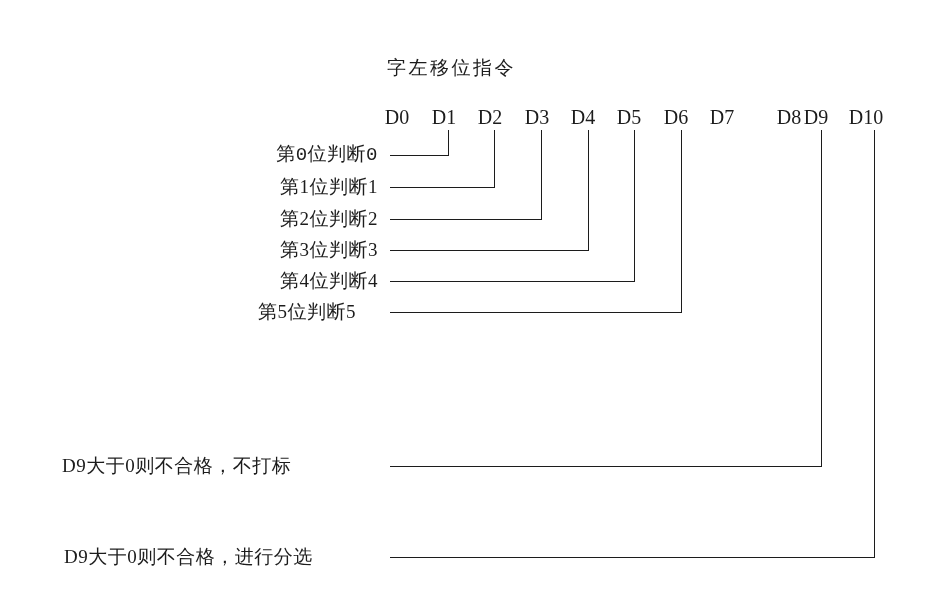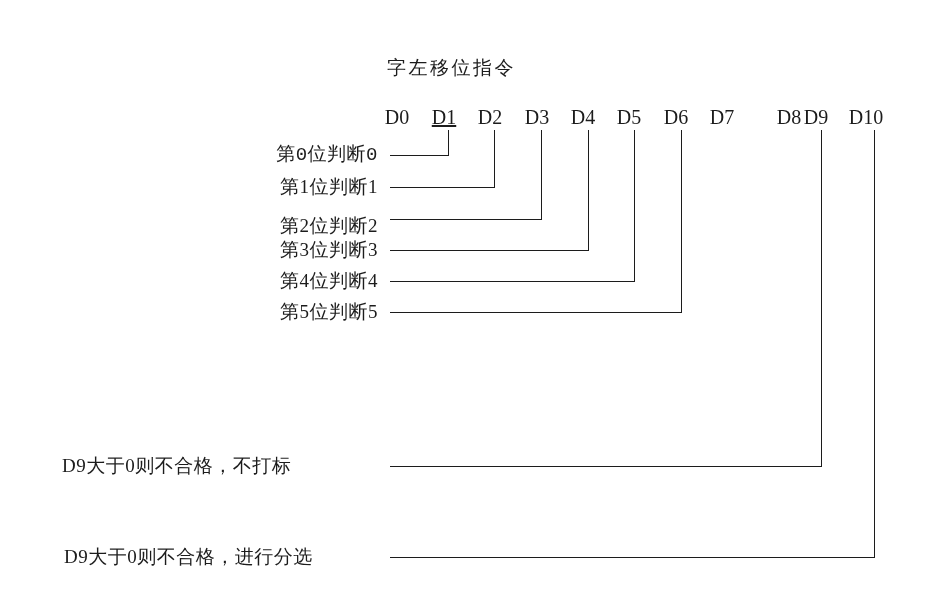--- a/index.html
+++ b/index.html
@@ -46,50 +46,50 @@
     letter-spacing: 0.5px;
   }
 </style>
 </head>
 <body>
 
 <div class="canvas" style="--bg: #ffffff; --fg: #1c1c1c;">
   <div class="title">字左移位指令</div>
   <div>
       <div class="bit-label" style="left: 397px; top: 106px;">D0</div>
-      <div class="bit-label" style="left: 444px; top: 106px; text-decoration: underline;">D1</div>
+      <div class="bit-label" style="left: 444px; top: 106px;">D1</div>
       <div class="bit-label" style="left: 490px; top: 106px;">D2</div>
       <div class="bit-label" style="left: 537px; top: 106px;">D3</div>
       <div class="bit-label" style="left: 583px; top: 106px;">D4</div>
       <div class="bit-label" style="left: 629px; top: 106px;">D5</div>
       <div class="bit-label" style="left: 676px; top: 106px;">D6</div>
       <div class="bit-label" style="left: 722px; top: 106px;">D7</div>
       <div class="bit-label" style="left: 768px; top: 106px; margin-left: 21px;">D8</div>
       <div class="bit-label" style="left: 816px; top: 106px;">D9</div>
       <div class="bit-label" style="left: 866px; top: 106px;">D10</div>
     </div>
   <div>
       <div class="v-line" style="left: 448px; top: 130px; height: 26px;"></div>
       <div class="h-line" style="left: 390px; top: 155px; width: 59px;"></div>
       <div class="branch-label" style="top: 143px; right: 565px; font-family: Liberation Mono, monospace;">第0位判断0</div>
       <div class="v-line" style="left: 494px; top: 130px; height: 58px;"></div>
       <div class="h-line" style="left: 390px; top: 187px; width: 105px;"></div>
       <div class="branch-label" style="top: 175px; right: 565px;">第1位判断1</div>
       <div class="v-line" style="left: 541px; top: 130px; height: 90px;"></div>
       <div class="h-line" style="left: 390px; top: 219px; width: 152px;"></div>
-      <div class="branch-label" style="top: 214px; right: 565px; font-family: Liberation Serif, serif;">第2位判断2</div>
+      <div class="branch-label" style="top: 207px; right: 565px; font-family: Liberation Serif, serif;">第2位判断2</div>
       <div class="v-line" style="left: 588px; top: 130px; height: 121px;"></div>
       <div class="h-line" style="left: 390px; top: 250px; width: 199px;"></div>
       <div class="branch-label" style="top: 238px; right: 565px;">第3位判断3</div>
       <div class="v-line" style="left: 634px; top: 130px; height: 152px;"></div>
       <div class="h-line" style="left: 390px; top: 281px; width: 245px;"></div>
       <div class="branch-label" style="top: 269px; right: 565px;">第4位判断4</div>
       <div class="v-line" style="left: 681px; top: 130px; height: 183px;"></div>
       <div class="h-line" style="left: 390px; top: 312px; width: 292px;"></div>
-      <div class="branch-label" style="top: 300px; right: 565px;">第5位判断5</div>
+      <div class="branch-label" style="top: 300px; right: 587px;">第5位判断5</div>
       <div class="v-line" style="left: 821px; top: 130px; height: 337px;"></div>
       <div class="h-line" style="left: 390px; top: 466px; width: 432px;"></div>
       <div class="branch-label" style="top: 454px; left: 62px;">D9大于0则不合格，不打标</div>
       <div class="v-line" style="left: 874px; top: 130px; height: 428px;"></div>
       <div class="h-line" style="left: 390px; top: 557px; width: 485px;"></div>
       <div class="branch-label" style="top: 545px; left: 64px;">D9大于0则不合格，进行分选</div>
     </div>
 </div>
 
 </body></html>

